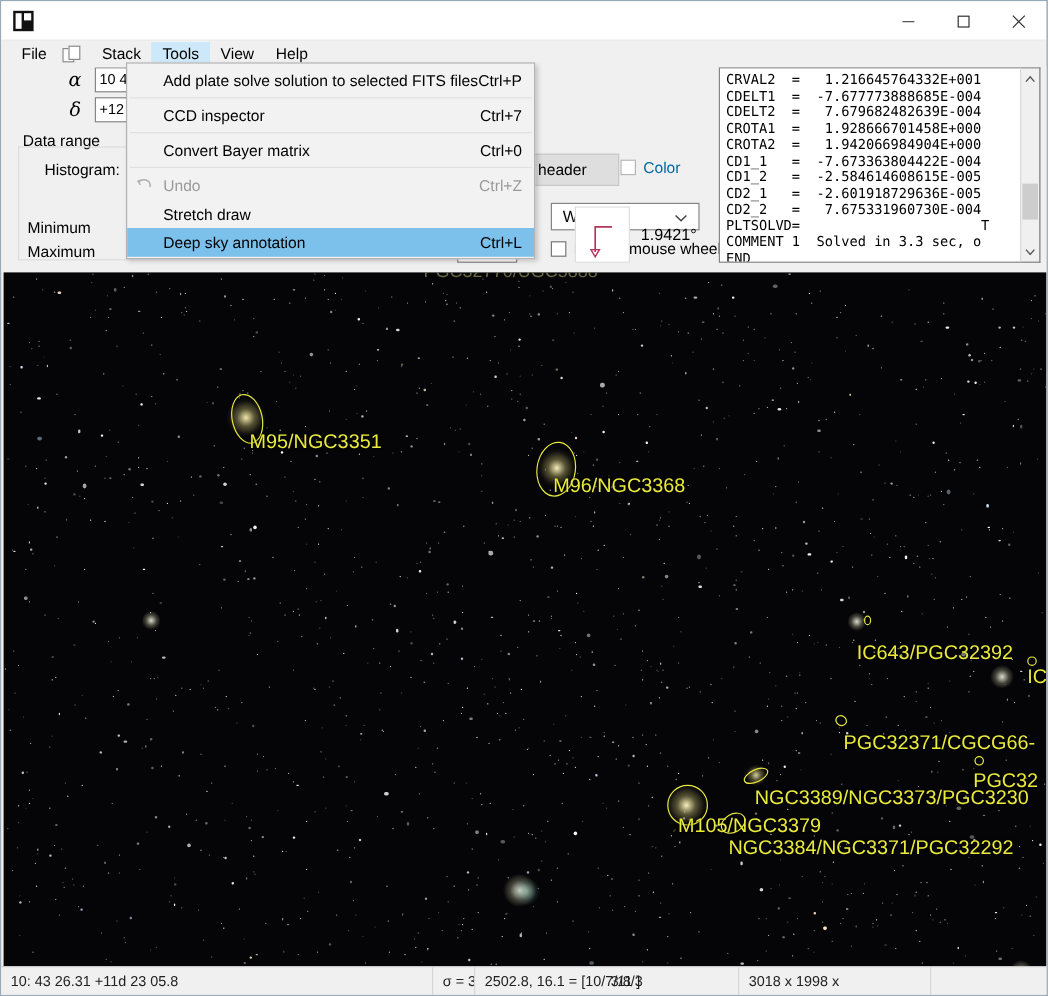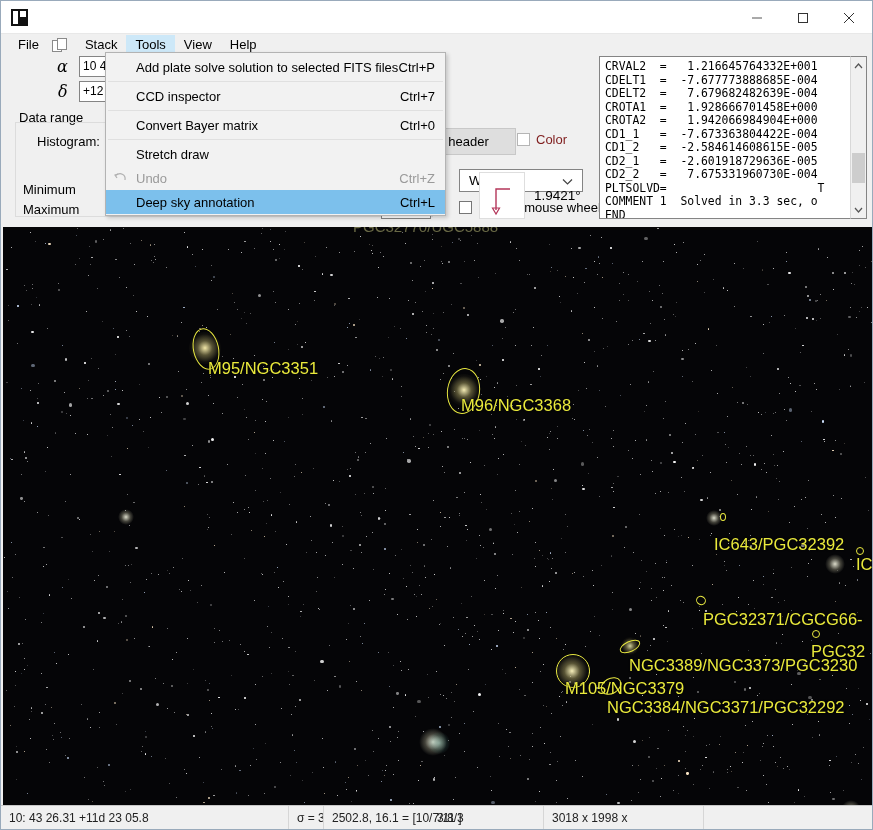--- a/index.html
+++ b/index.html
@@ -79,21 +79,21 @@
     font-size:13px; display:flex; align-items:center; justify-content:center;
     color:#000;
   }
   .cbrow { position:absolute; display:flex; align-items:center; }
   .cbox {
     width:13px; height:13px; border:1px solid #767676; background:#fff;
     margin-right:6px; flex:none;
   }
   .cbox.dim { border-color:#b5b5b5; }
   .cbtext { font-size:13px; }
-  .cbtext.dim { color:#7f1d1d; }
+  .cbtext.dim { color:#0369a1; }
 
   .combo {
     position:absolute; background:#fff; border:1px solid #848484;
     display:flex; align-items:center; padding-left:9px; font-size:13.5px;
   }
   .combo .chev { position:absolute; right:9px; top:50%; transform:translateY(-50%); }
 
   .compass {
     position:absolute; background:#fff; border:1px solid #dedede;
   }
@@ -286,33 +286,33 @@
     <div class="dd-item">
       <span>CCD inspector</span>
       <span class="accel">Ctrl+7</span>
     </div>
     <div class="dd-sep"></div>
     <div class="dd-item">
       <span>Convert Bayer matrix</span>
       <span class="accel">Ctrl+0</span>
     </div>
     <div class="dd-sep"></div>
-    <div class="dd-item">
-      <span>Stretch draw</span>
-      <span class="accel"></span>
-    </div>
     <div class="dd-item disabled">
       <span class="undo-glyph">
         <svg width="14" height="12" viewBox="0 0 14 12">
             <path d="M3 7 L1 4 L4 3" fill="none" stroke="#b0b0b0" stroke-width="1.2"></path>
             <path d="M1.5 4.5 C6 1, 12 3, 11 9" fill="none" stroke="#b0b0b0" stroke-width="1.2"></path>
           </svg>
       </span>
       <span>Undo</span>
       <span class="accel">Ctrl+Z</span>
+    </div>
+    <div class="dd-item">
+      <span>Stretch draw</span>
+      <span class="accel"></span>
     </div>
     <div class="dd-item sel">
       <span>Deep sky annotation</span>
       <span class="accel">Ctrl+L</span>
     </div>
   </div>
 
   <div class="imgwrap">
     <div class="sky" id="sky">
         <div class="star" style="left:56.8px;top:504.6px;width:1.1px;height:1.1px;background:#ffffff;opacity:0.55"></div>
@@ -1843,21 +1843,21 @@
         <div class="ann" style="left:626px;top:429px">NGC3389/NGC3373/PGC3230</div>
         <div class="glow" style="left:552px;top:427px;width:34px;height:34px;background:radial-gradient(circle,#f7f0bb 0%, rgba(190,180,110,.45) 32%, rgba(60,58,35,.18) 62%, rgba(0,0,0,0) 80%)"></div>
         <div class="ell" style="left:553px;top:427px;width:34px;height:34px;transform:rotate(0deg)"></div>
         <div class="ann" style="left:562px;top:452px">M105/NGC3379</div>
         <div class="ell" style="left:597px;top:451px;width:22px;height:16px;transform:rotate(-30deg)"></div>
         <div class="ann" style="left:604px;top:471px">NGC3384/NGC3371/PGC32292</div>
       </div>
   </div>
 
   <div class="statusbar">
-    <div class="sb-cell" style="width:288px;">
+    <div class="sb-cell" style="width:360px;">
       <span>10: 43  26.31   +11d 23  05.8</span>
     </div>
     <div class="sb-cell" style="width:0; flex:0; border:none; padding:0;"></div>
     <div class="sb-cell" style="width:395px; margin-left:-360px; padding-left:368px; border-right:1px solid #d6d6d6;">
       <span>σ = 3.9</span>
     </div>
     <div class="sb-cell" style="width:380px;">
       <span>2502.8, 16.1 = [10/7/11 ]</span>
     </div>
     <div class="sb-cell" style="width:115px; margin-left:-275px;">

